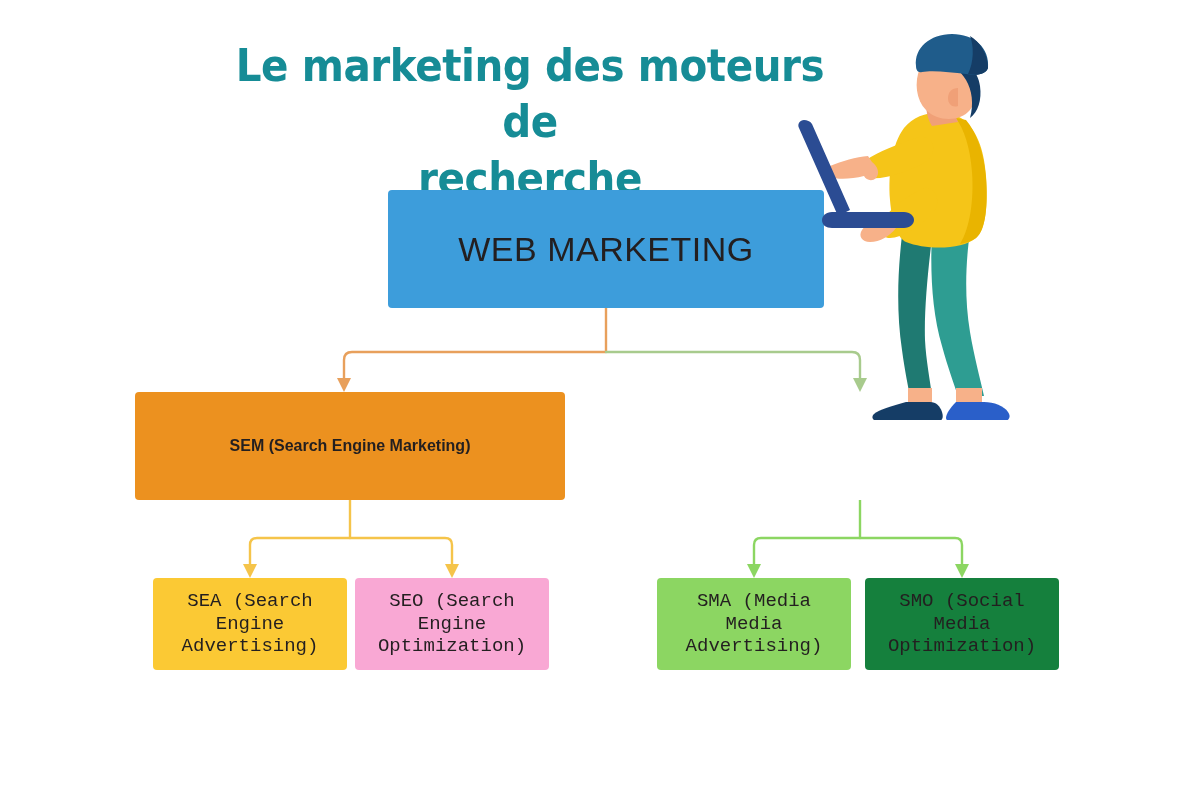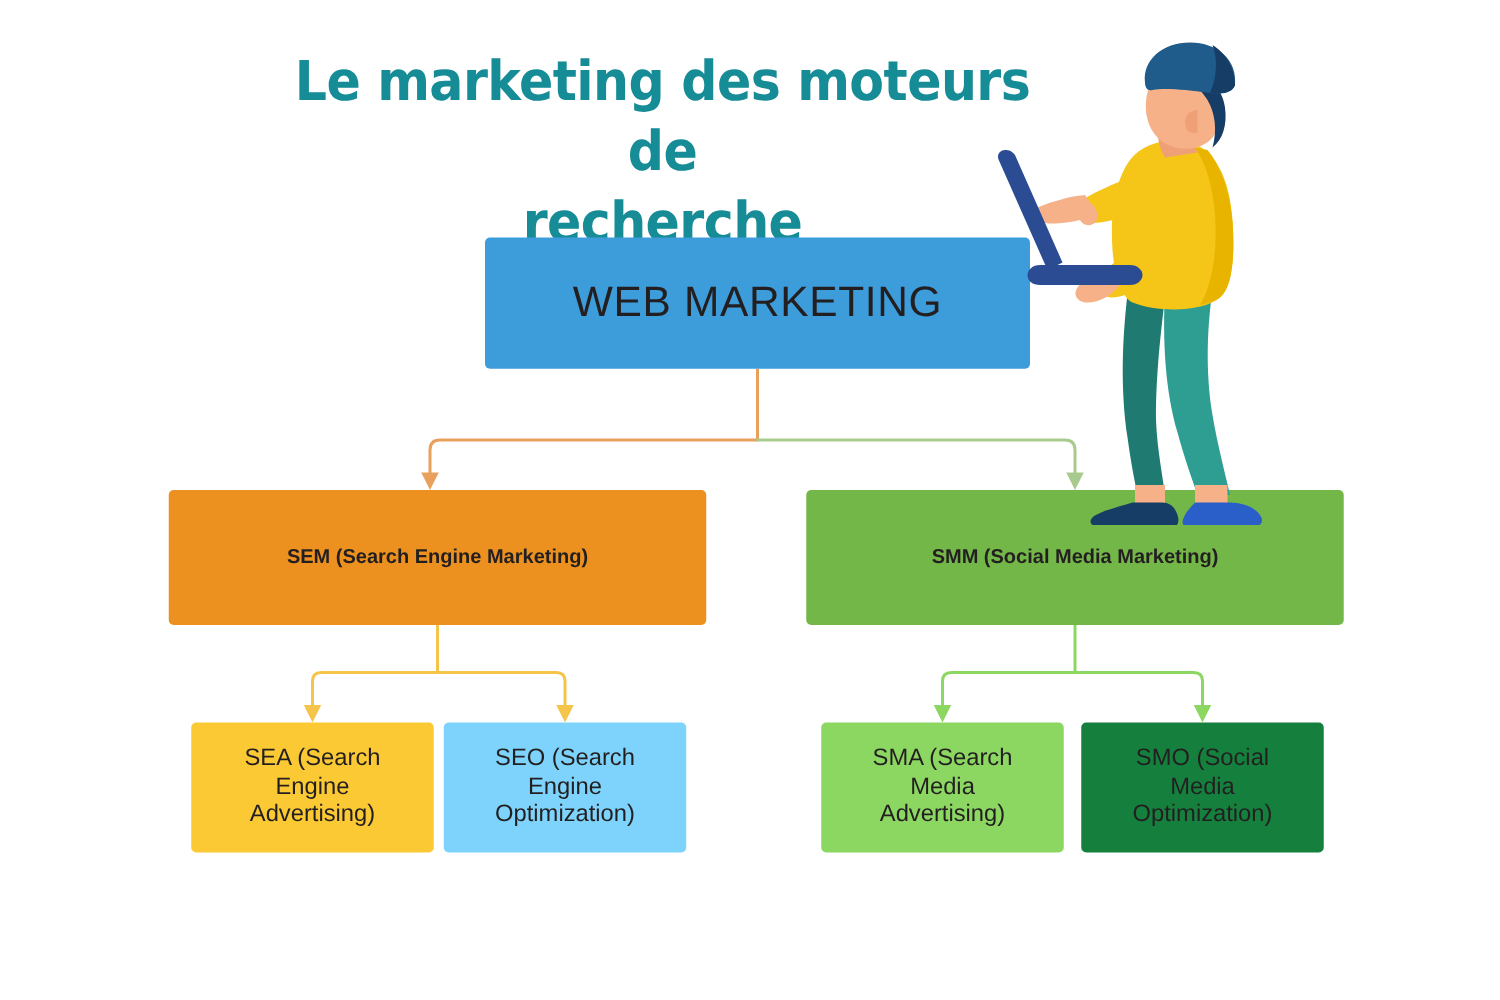--- a/index.html
+++ b/index.html
@@ -44,21 +44,21 @@
     justify-content: center;
     text-align: center;
     color: #231f20;
     border-radius: 4px;
   }
 
   .node-root {
     left: 388px;
     top: 190px;
     width: 436px;
-    height: 105px;
+    height: 118px;
     background: #3D9DDB;
     font-size: 34px;
     font-weight: 400;
     letter-spacing: 0.5px;
   }
 
   .node-l2 {
     top: 392px;
     height: 108px;
     font-size: 16px;
@@ -70,28 +70,29 @@
     background: #EC911F;
   }
   .node-smm {
     left: 645px;
     width: 430px;
     background: #74B749;
   }
 
   .node-l3 {
     top: 578px;
-    height: 104px;
+    height: 92px;
     width: 194px;
     font-size: 19px;
     line-height: 1.2;
     padding: 0 6px;
+    font-family: Liberation Mono, monospace;
   }
   .node-sea { left: 153px;  background: #FBC934; }
-  .node-seo { left: 355px;  background: #7dd3fc; align-items: center; }
+  .node-seo { left: 355px;  background: #f9a8d4; align-items: center; }
   .node-sma { left: 657px;  background: #8CD662; }
   .node-smo { left: 865px;  background: #15803d; }
 
   .node-label { display: block; }
 
   
   #wires {
     position: absolute;
     left: 0;
     top: 0;
@@ -142,41 +143,38 @@
     <polygon points="955,564 969,564 962,578" fill="#8CD662"></polygon>
   </svg>
 
   <div class="node node-root">
     <span class="node-label">WEB MARKETING</span>
   </div>
 
   <div class="node node-l2 node-sem">
     <span class="node-label">SEM (Search Engine Marketing)</span>
   </div>
-  <div class="node node-l2 node-smm">
-    <span class="node-label">SMM (Social Media Marketing)</span>
-  </div>
 
   <div class="node node-l3 node-sea">
     <span>
       <span>SEA (Search</span><br>
       <span>Engine</span><br>
       <span>Advertising)</span>
     </span>
   </div>
   <div class="node node-l3 node-seo">
     <span>
       <span>SEO (Search</span><br>
       <span>Engine</span><br>
       <span>Optimization)</span>
     </span>
   </div>
   <div class="node node-l3 node-sma">
     <span>
-      <span>SMA (Search</span><br>
+      <span>SMA (Media</span><br>
       <span>Media</span><br>
       <span>Advertising)</span>
     </span>
   </div>
   <div class="node node-l3 node-smo">
     <span>
       <span>SMO (Social</span><br>
       <span>Media</span><br>
       <span>Optimization)</span>
     </span>

